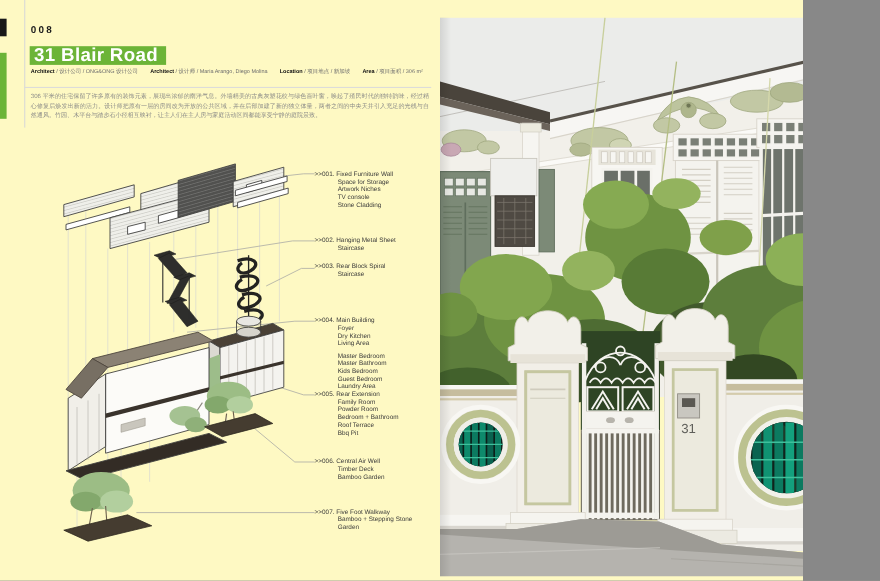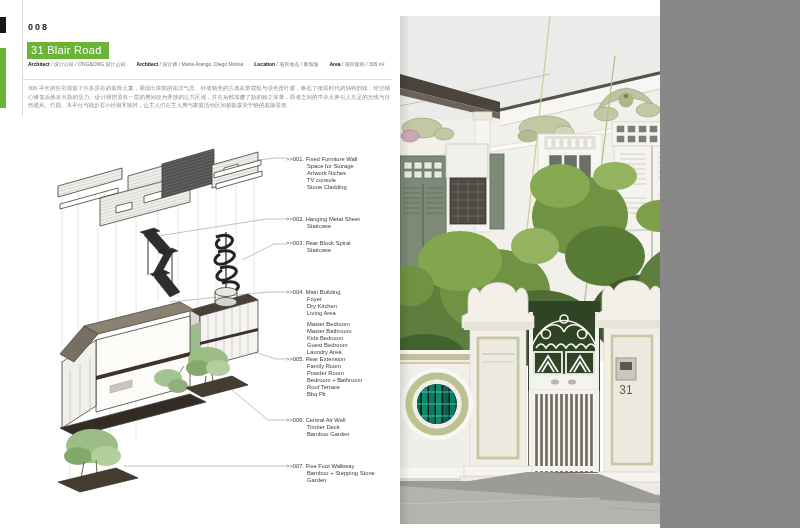--- a/index.html
+++ b/index.html
@@ -1,26 +1,26 @@
 <!DOCTYPE html>
 <html><head>
 <meta charset="utf-8">
 <style>
   html,body{margin:0;padding:0;background:#888;}
-  .spread{position:relative;width:660px;height:528px;background:#ffffff;overflow:hidden;
+  .spread{position:relative;width:730px;height:528px;background:#fef9c3;overflow:hidden;
           font-family:"Liberation Sans",sans-serif;}
   .abs{position:absolute;}
   
   .edge-black{left:0;top:17px;width:6px;height:16px;background:#181818;}
   .edge-green{left:0;top:48px;width:6px;height:60px;background:#6cb437;}
   .vline{left:22px;top:0;width:1px;height:116px;background:#d9d9d6;}
   .hline{left:22px;top:79px;width:370px;height:1px;background:#dcdcd9;}
   .pagenum-l{left:28px;top:22px;font-size:9px;font-weight:bold;letter-spacing:2px;color:#1c1c1c;}
-  .title-bar{left:27px;top:42px;background:#6cb437;color:#fff;font-weight:normal;
-             font-size:11px;line-height:16px;padding:0 7px 1px 4px;letter-spacing:.3px;}
+  .title-bar{left:27px;top:42px;background:#6cb437;color:#fff;font-weight:bold;
+             font-size:17px;line-height:16px;padding:0 7px 1px 4px;letter-spacing:.3px;}
   .meta-row{left:28px;top:61px;width:364px;display:flex;gap:11px;white-space:nowrap;
             font-size:5px;color:#6e6e6e;}
   .meta-row b{color:#0f0f0f;font-weight:bold;}
   .intro{left:28px;top:84px;width:362px;font-size:5.5px;line-height:8.6px;color:#8b8b88;
          text-align:justify;}
   
   .callout{position:absolute;left:286px;width:112px;font-size:5.8px;line-height:7px;
            color:#3b3b3a;white-space:nowrap;}
   .callout .num{font-weight:normal;}
   .callout .cline{padding-left:21px;}

